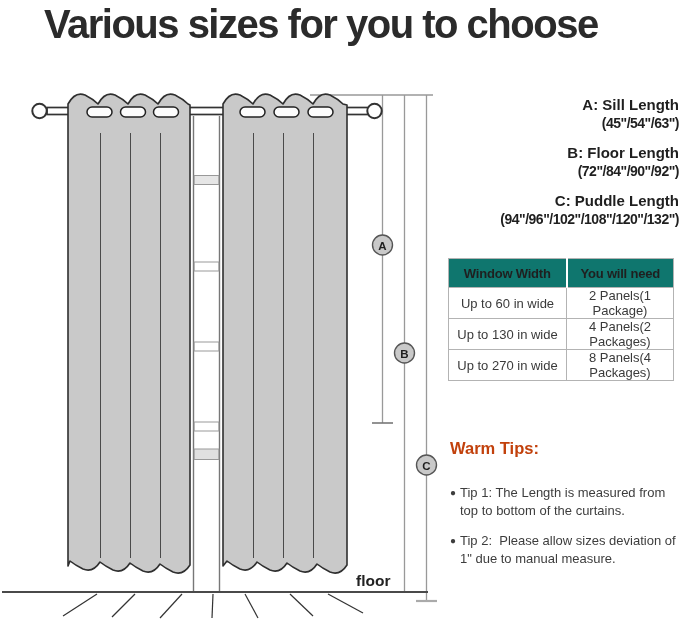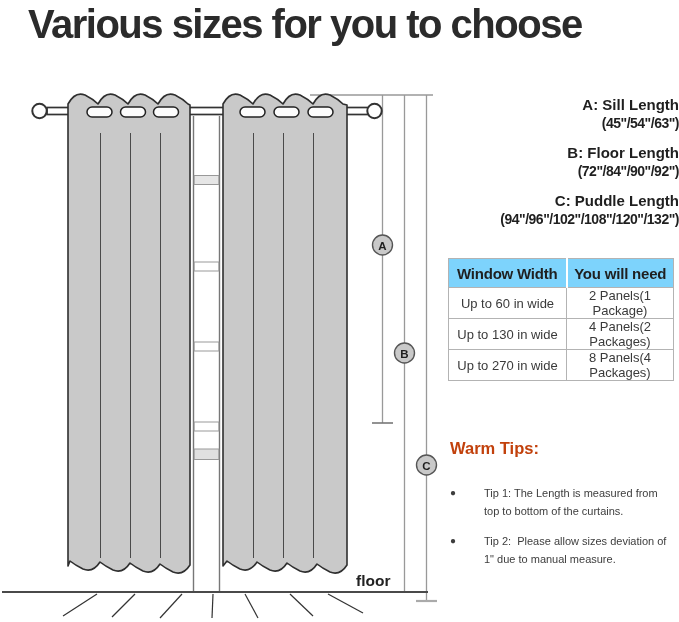--- a/index.html
+++ b/index.html
@@ -1,52 +1,52 @@
 <!DOCTYPE html>
 <html><head>
 <meta charset="utf-8">
 <style>
   html,body{margin:0;padding:0;background:#ffffff;}
   .stage{
     position:relative;width:679px;height:622px;background:#fff;overflow:hidden;
     font-family:"Liberation Sans","DejaVu Sans",sans-serif;
   }
   .page-title{
-    position:absolute;left:28px;top:2px;width:620px;line-height:44px;
+    position:absolute;left:44px;top:2px;width:620px;line-height:44px;
     font-size:40px;font-weight:bold;letter-spacing:-1.5px;color:#2b2b2b;white-space:nowrap;
   }
   .diagram-svg{position:absolute;left:0;top:0;}
 
   
   .legend{position:absolute;left:450px;top:96px;width:229px;text-align:right;}
   .legend-item{margin-bottom:12px;}
   .legend-label{font-size:15px;font-weight:bold;color:#1f1f1f;line-height:18px;}
   .legend-values{font-size:14px;font-weight:bold;color:#1f1f1f;line-height:18px;
     padding-left:15px;letter-spacing:-0.5px;white-space:nowrap;}
 
   
   .size-table{
     position:absolute;left:448px;top:258px;width:225px;
     border-collapse:collapse;table-layout:fixed;
   }
   .size-table th,.size-table td{border:1px solid #b3b3b3;text-align:center;padding:0;}
   .size-table th{
-    background:#7dd3fc;height:28px;font-size:15px;font-weight:bold;color:#1f1f1f;
+    background:#0f766e;height:28px;font-size:13px;font-weight:bold;color:#1f1f1f;
     letter-spacing:-0.2px;
   }
   .size-table th + th{border-left:2px solid #ffffff;}
   .size-table td{height:24px;font-size:13px;color:#3a3a3a;}
   .col-w1{width:118px;} .col-w2{width:107px;}
 
   
   .tips{position:absolute;left:450px;top:439px;width:226px;}
   .tips-heading{font-size:16.5px;font-weight:bold;color:#c2410c;margin-bottom:26px;}
   .tip-item{display:flex;margin-bottom:12px;}
   .tip-bullet{width:10px;font-size:10px;color:#3d3d3d;padding-top:3px;flex:none;}
-  .tip-text{font-size:11px;color:#3d3d3d;line-height:18px;margin-left:24px;}
+  .tip-text{font-size:13px;color:#3d3d3d;line-height:18px;}
   .tip-line{white-space:pre;}
 </style>
 </head>
 <body>
 
 <div class="stage">
 
   <div class="page-title">Various sizes for you to choose</div>
 
   <svg class="diagram-svg" width="445" height="622" viewBox="0 0 445 622">

